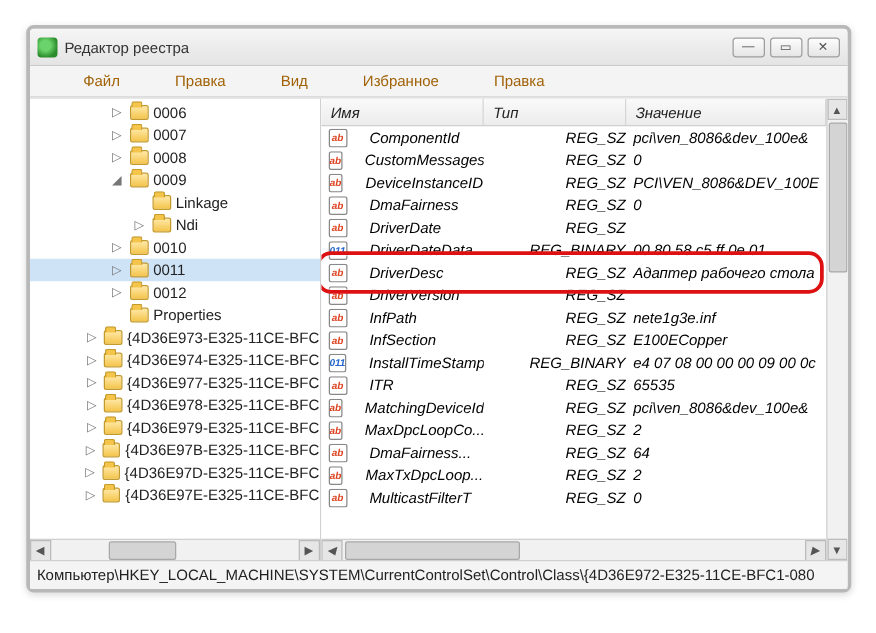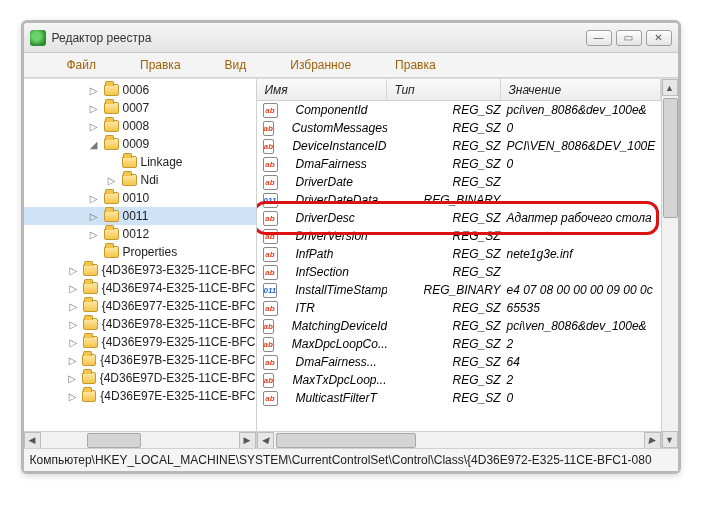--- a/index.html
+++ b/index.html
@@ -237,20 +237,21 @@
                   <span>DriverDate</span>
                 </div>
                 <div class="c2">REG_SZ</div>
               </div>
               <div class="row">
                 <div class="c1">
                   <span class="val-icon bin">011</span>
                   <span>DriverDateData</span>
                 </div>
                 <div class="c2">REG_BINARY</div>
+                <div class="c3">00 80 58 c5 ff 0e 01</div>
               </div>
               <div class="row">
                 <div class="c1">
                   <span class="val-icon str">ab</span>
                   <span>DriverDesc</span>
                 </div>
                 <div class="c2">REG_SZ</div>
                 <div class="c3">Адаптер рабочего стола</div>
               </div>
               <div class="highlight-box" style="left: -4px; right: 2px; top: 100px; height: 34px;"></div>
@@ -268,20 +269,21 @@
                 </div>
                 <div class="c2">REG_SZ</div>
                 <div class="c3">nete1g3e.inf</div>
               </div>
               <div class="row">
                 <div class="c1">
                   <span class="val-icon str">ab</span>
                   <span>InfSection</span>
                 </div>
                 <div class="c2">REG_SZ</div>
+                <div class="c3">E100ECopper</div>
               </div>
               <div class="row">
                 <div class="c1">
                   <span class="val-icon bin">011</span>
                   <span>InstallTimeStamp</span>
                 </div>
                 <div class="c2">REG_BINARY</div>
                 <div class="c3">e4 07 08 00 00 00 09 00 0c</div>
               </div>
               <div class="row">

